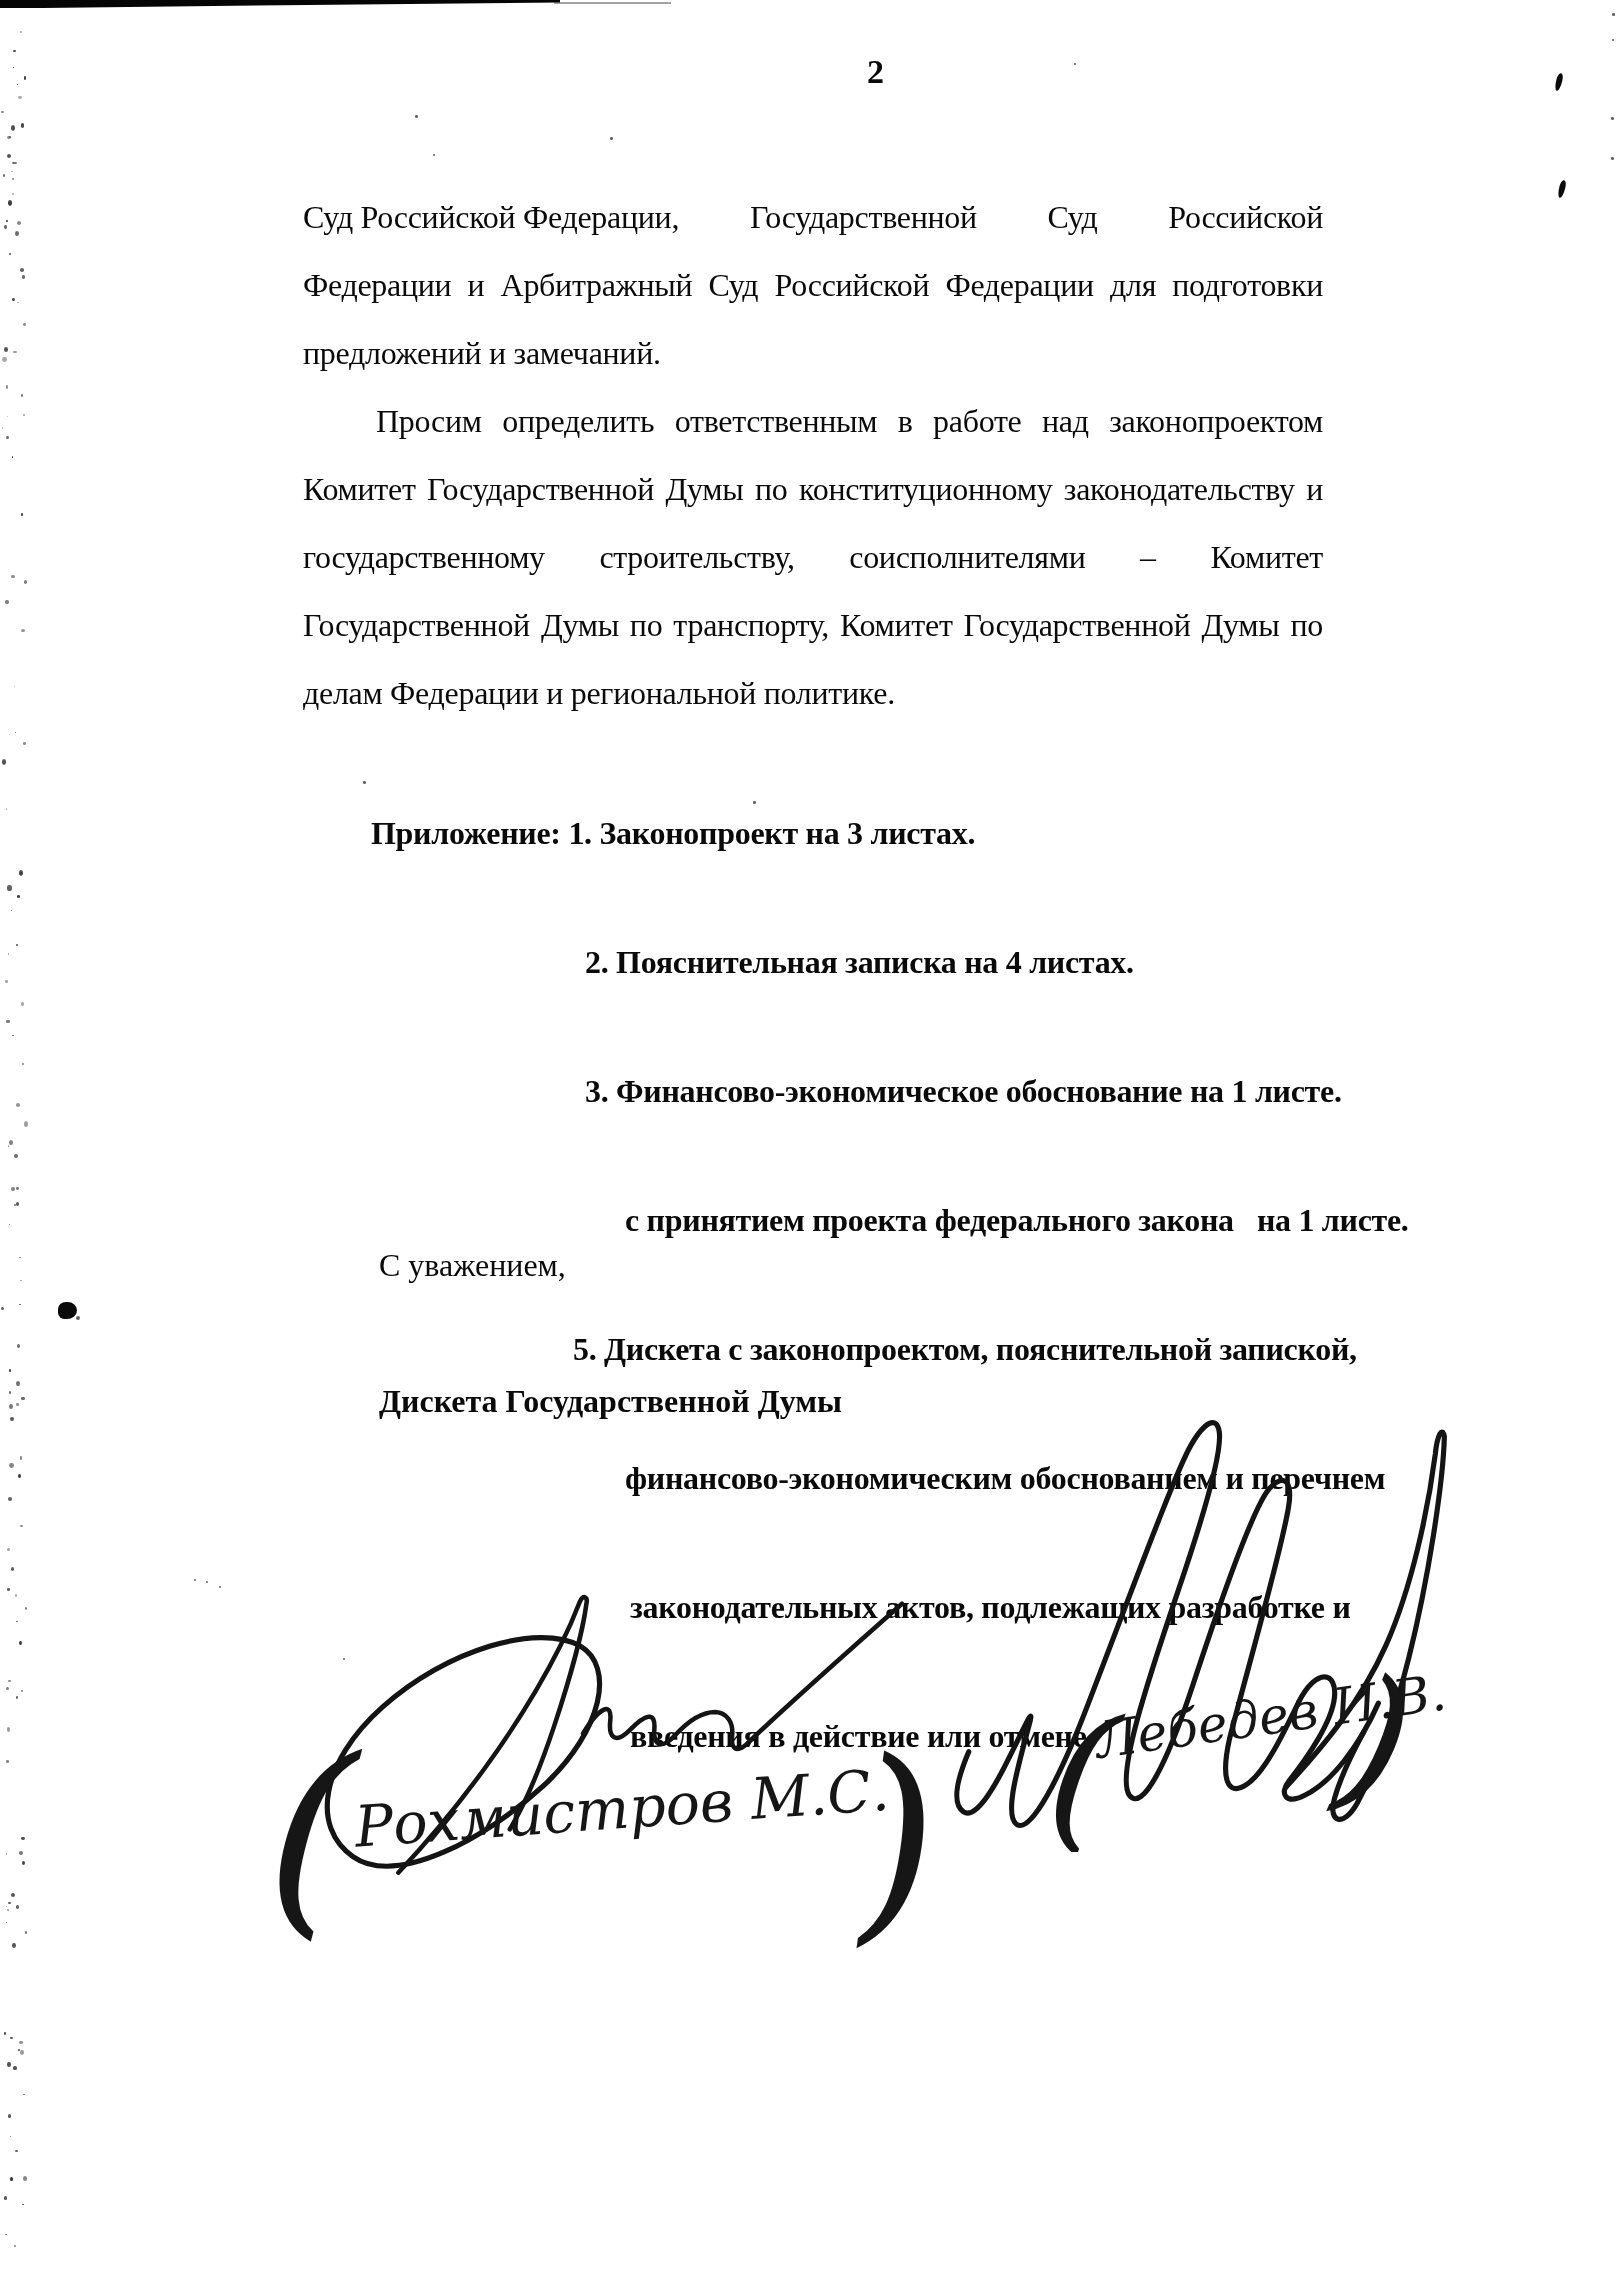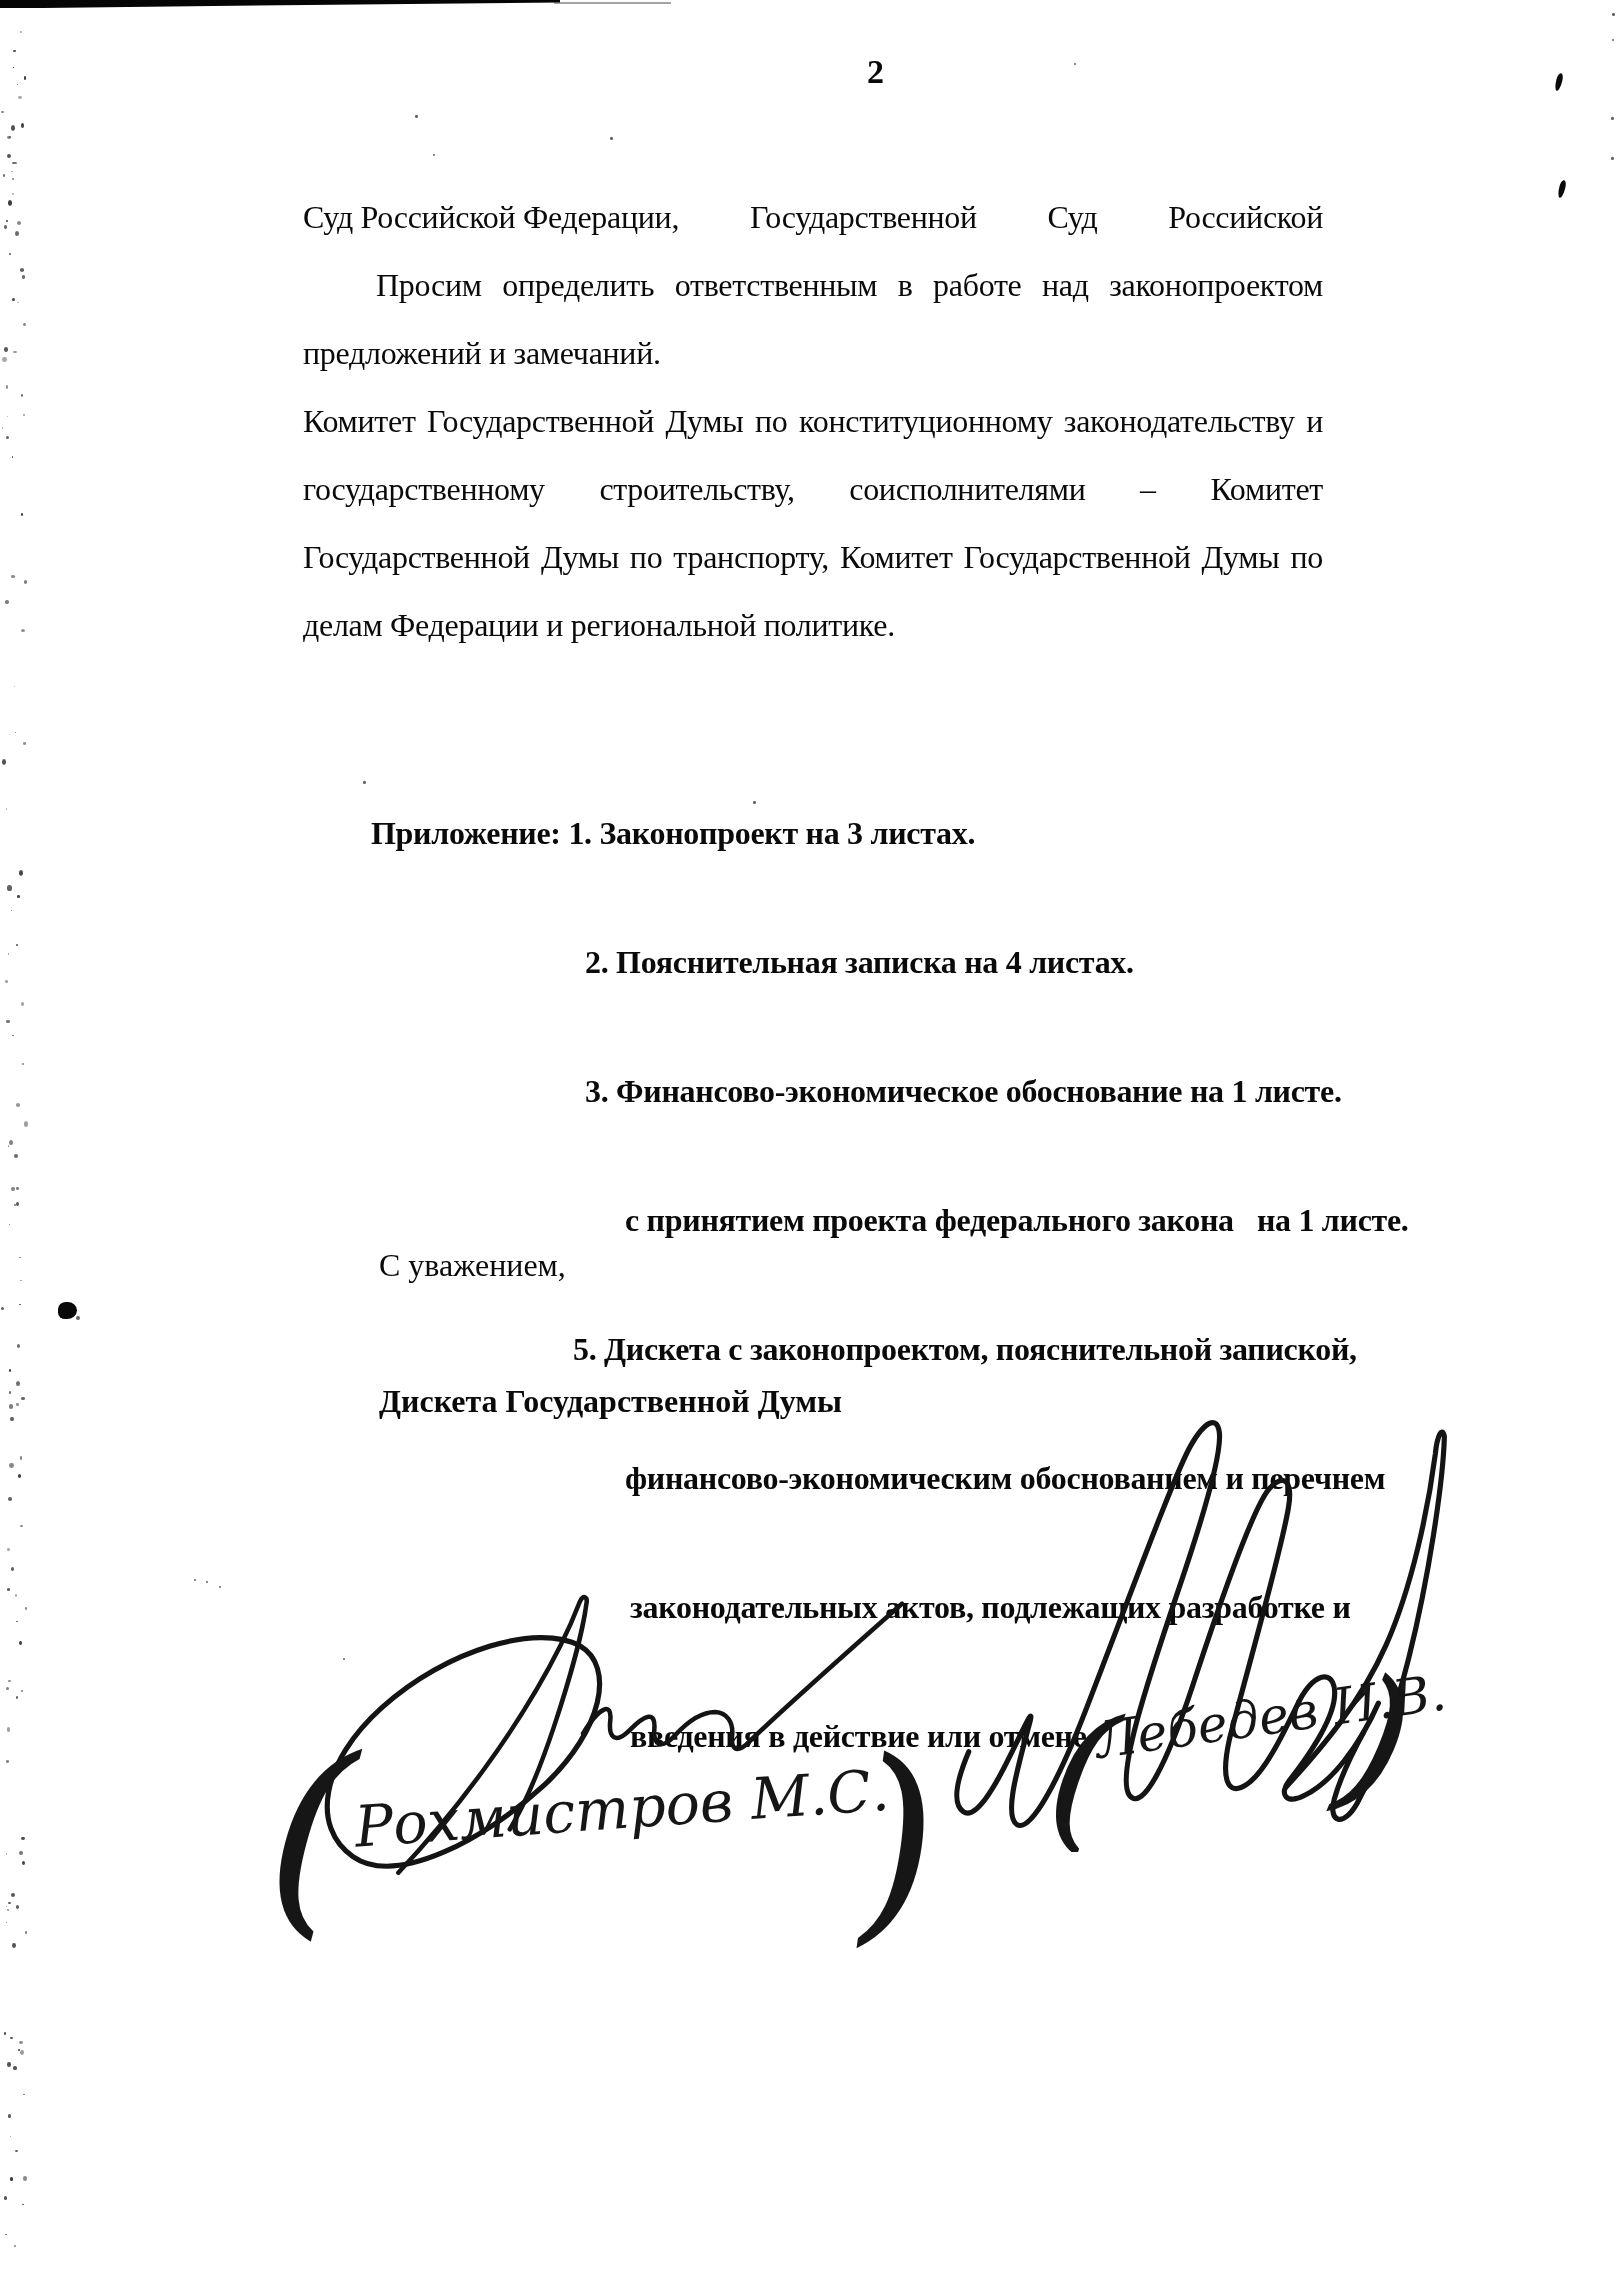--- a/index.html
+++ b/index.html
@@ -227,22 +227,23 @@
 
   <div class="pagenum">2</div>
 
   <div class="body-block">
     <div class="line flexjust">
       <span>Суд Российской Федерации,</span>
       <span>Государственной</span>
       <span>Суд</span>
       <span>Российской</span>
     </div>
+    <div class="line just">Федерации и Арбитражный Суд Российской Федерации для подготовки</div>
+    <div class="line">предложений и замечаний.</div>
     <div class="line just indent">Просим определить ответственным в работе над законопроектом</div>
-    <div class="line">предложений и замечаний.</div>
     <div class="line just">Комитет Государственной Думы по конституционному законодательству и</div>
     <div class="line flexjust">
       <span>государственному</span>
       <span>строительству,</span>
       <span>соисполнителями</span>
       <span>–</span>
       <span>Комитет</span>
     </div>
     <div class="line just">Государственной Думы по транспорту,  Комитет Государственной Думы по</div>
     <div class="line">делам Федерации и региональной политике.</div>

